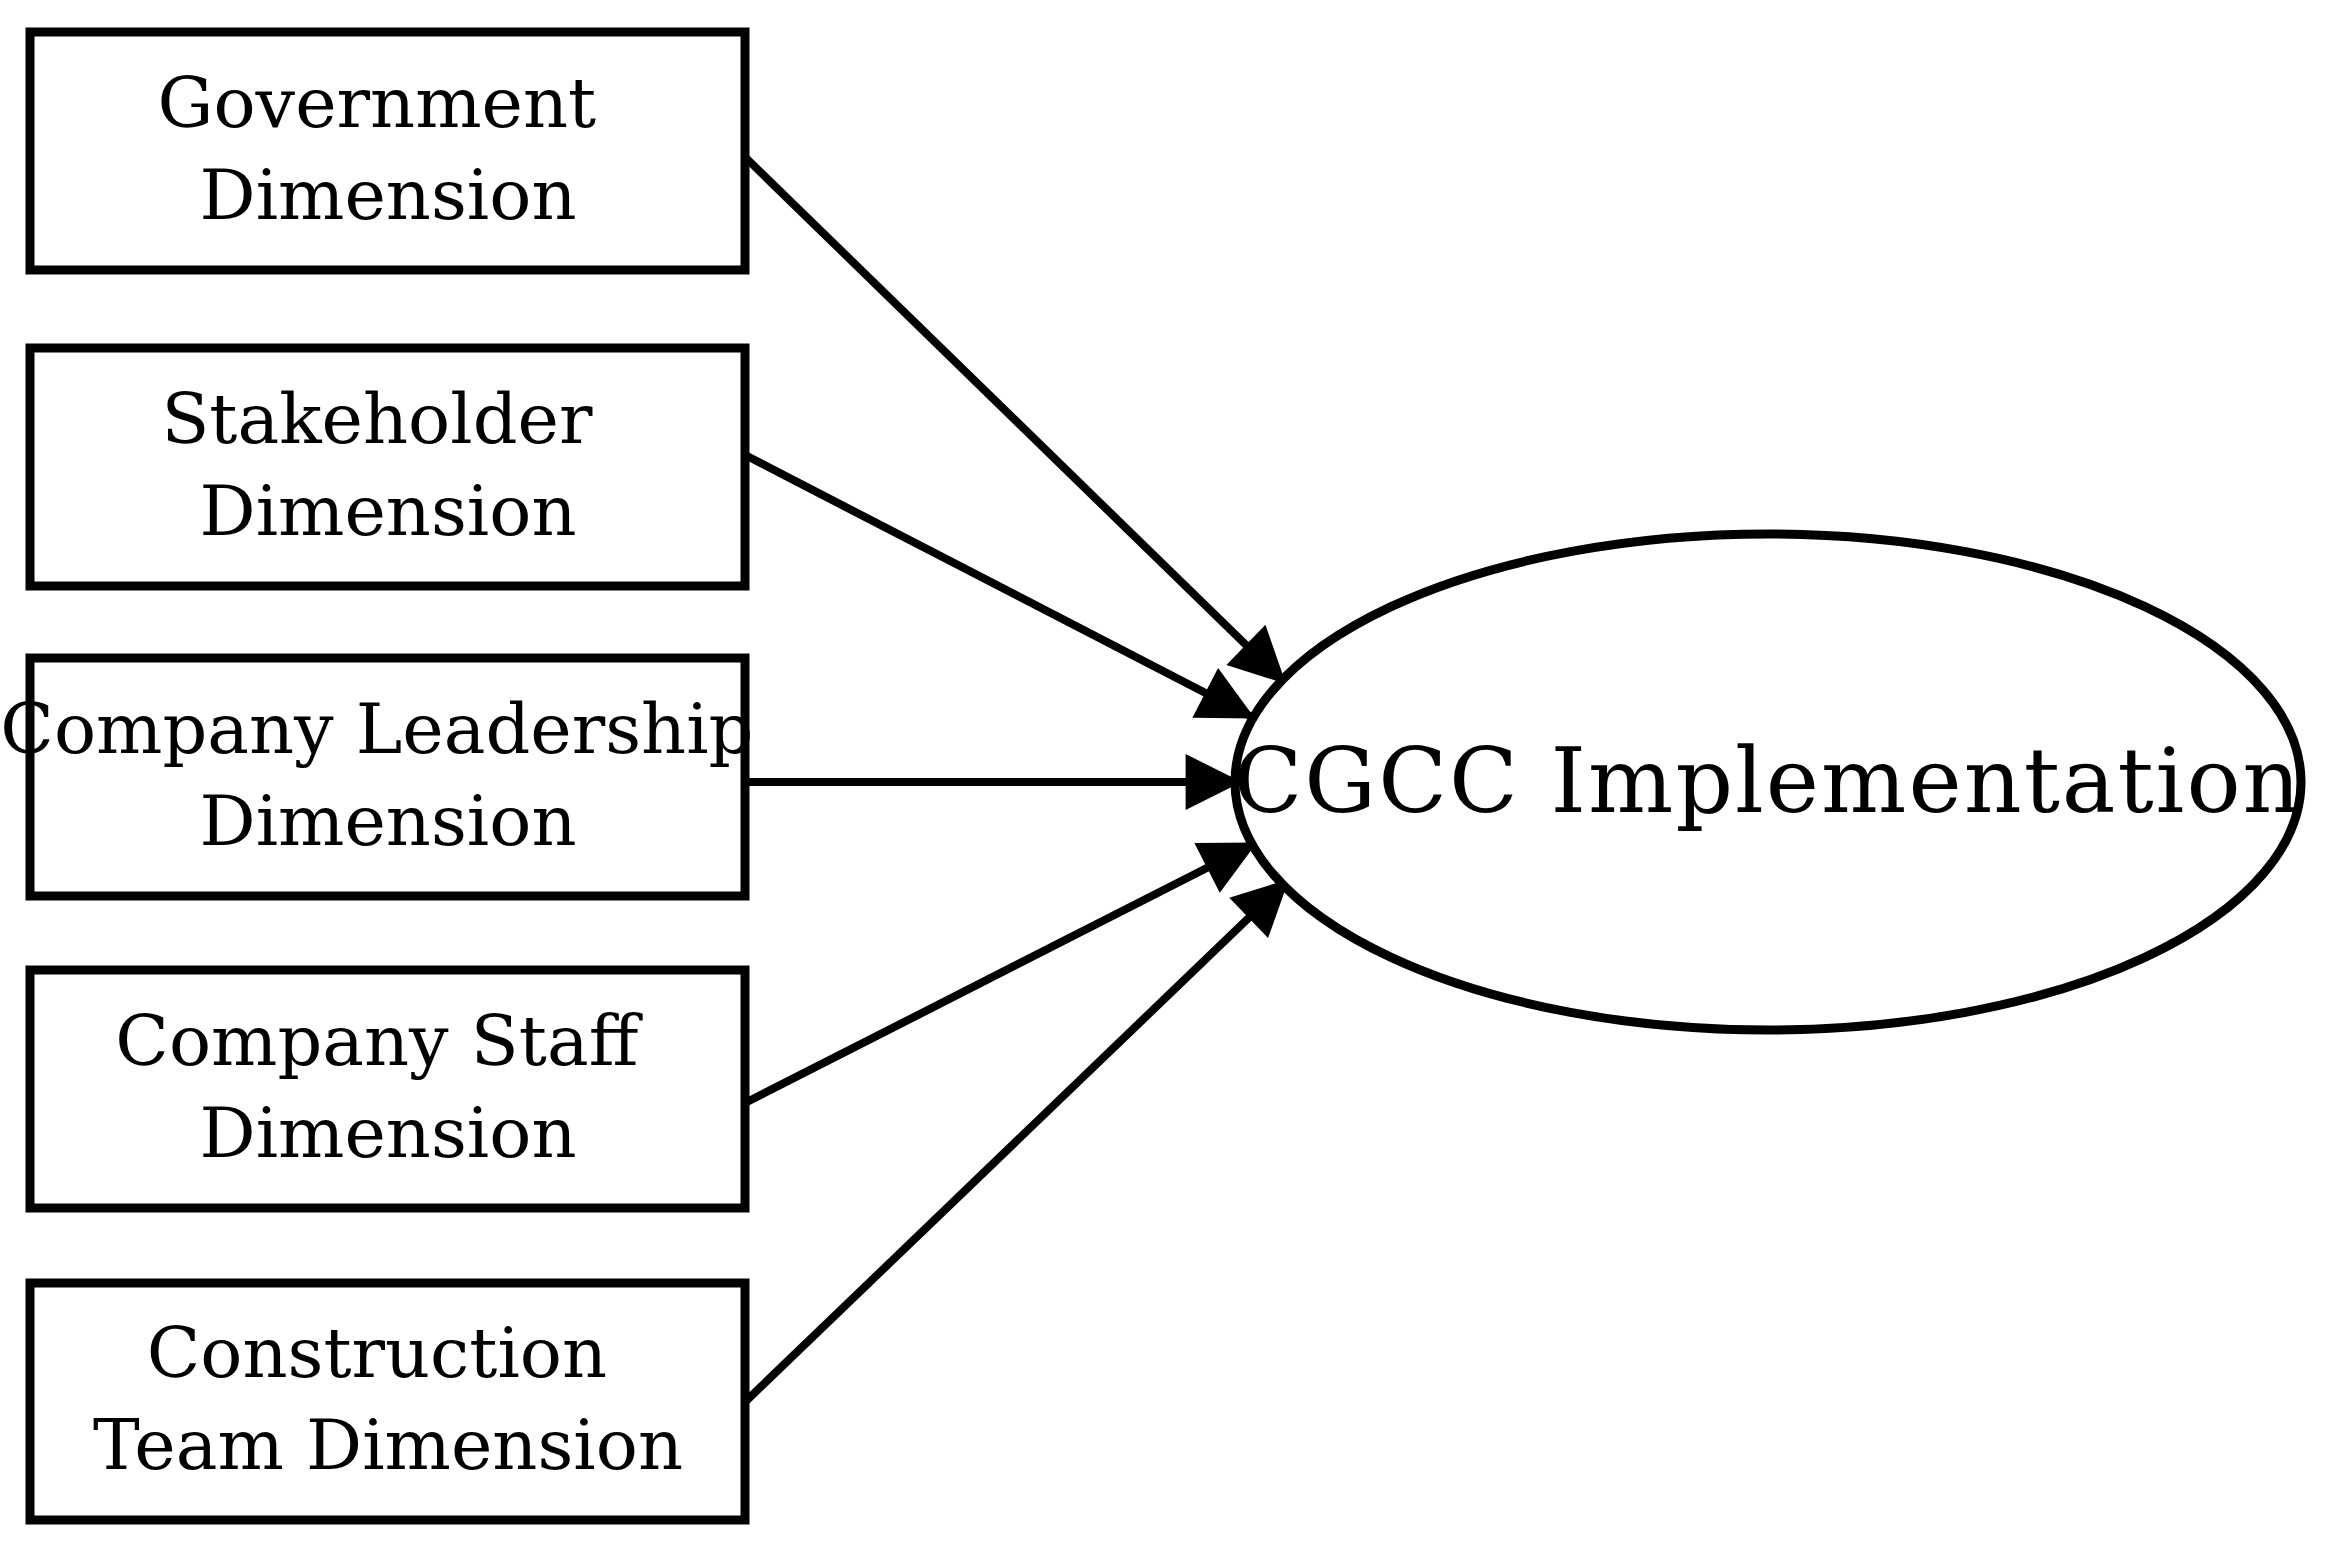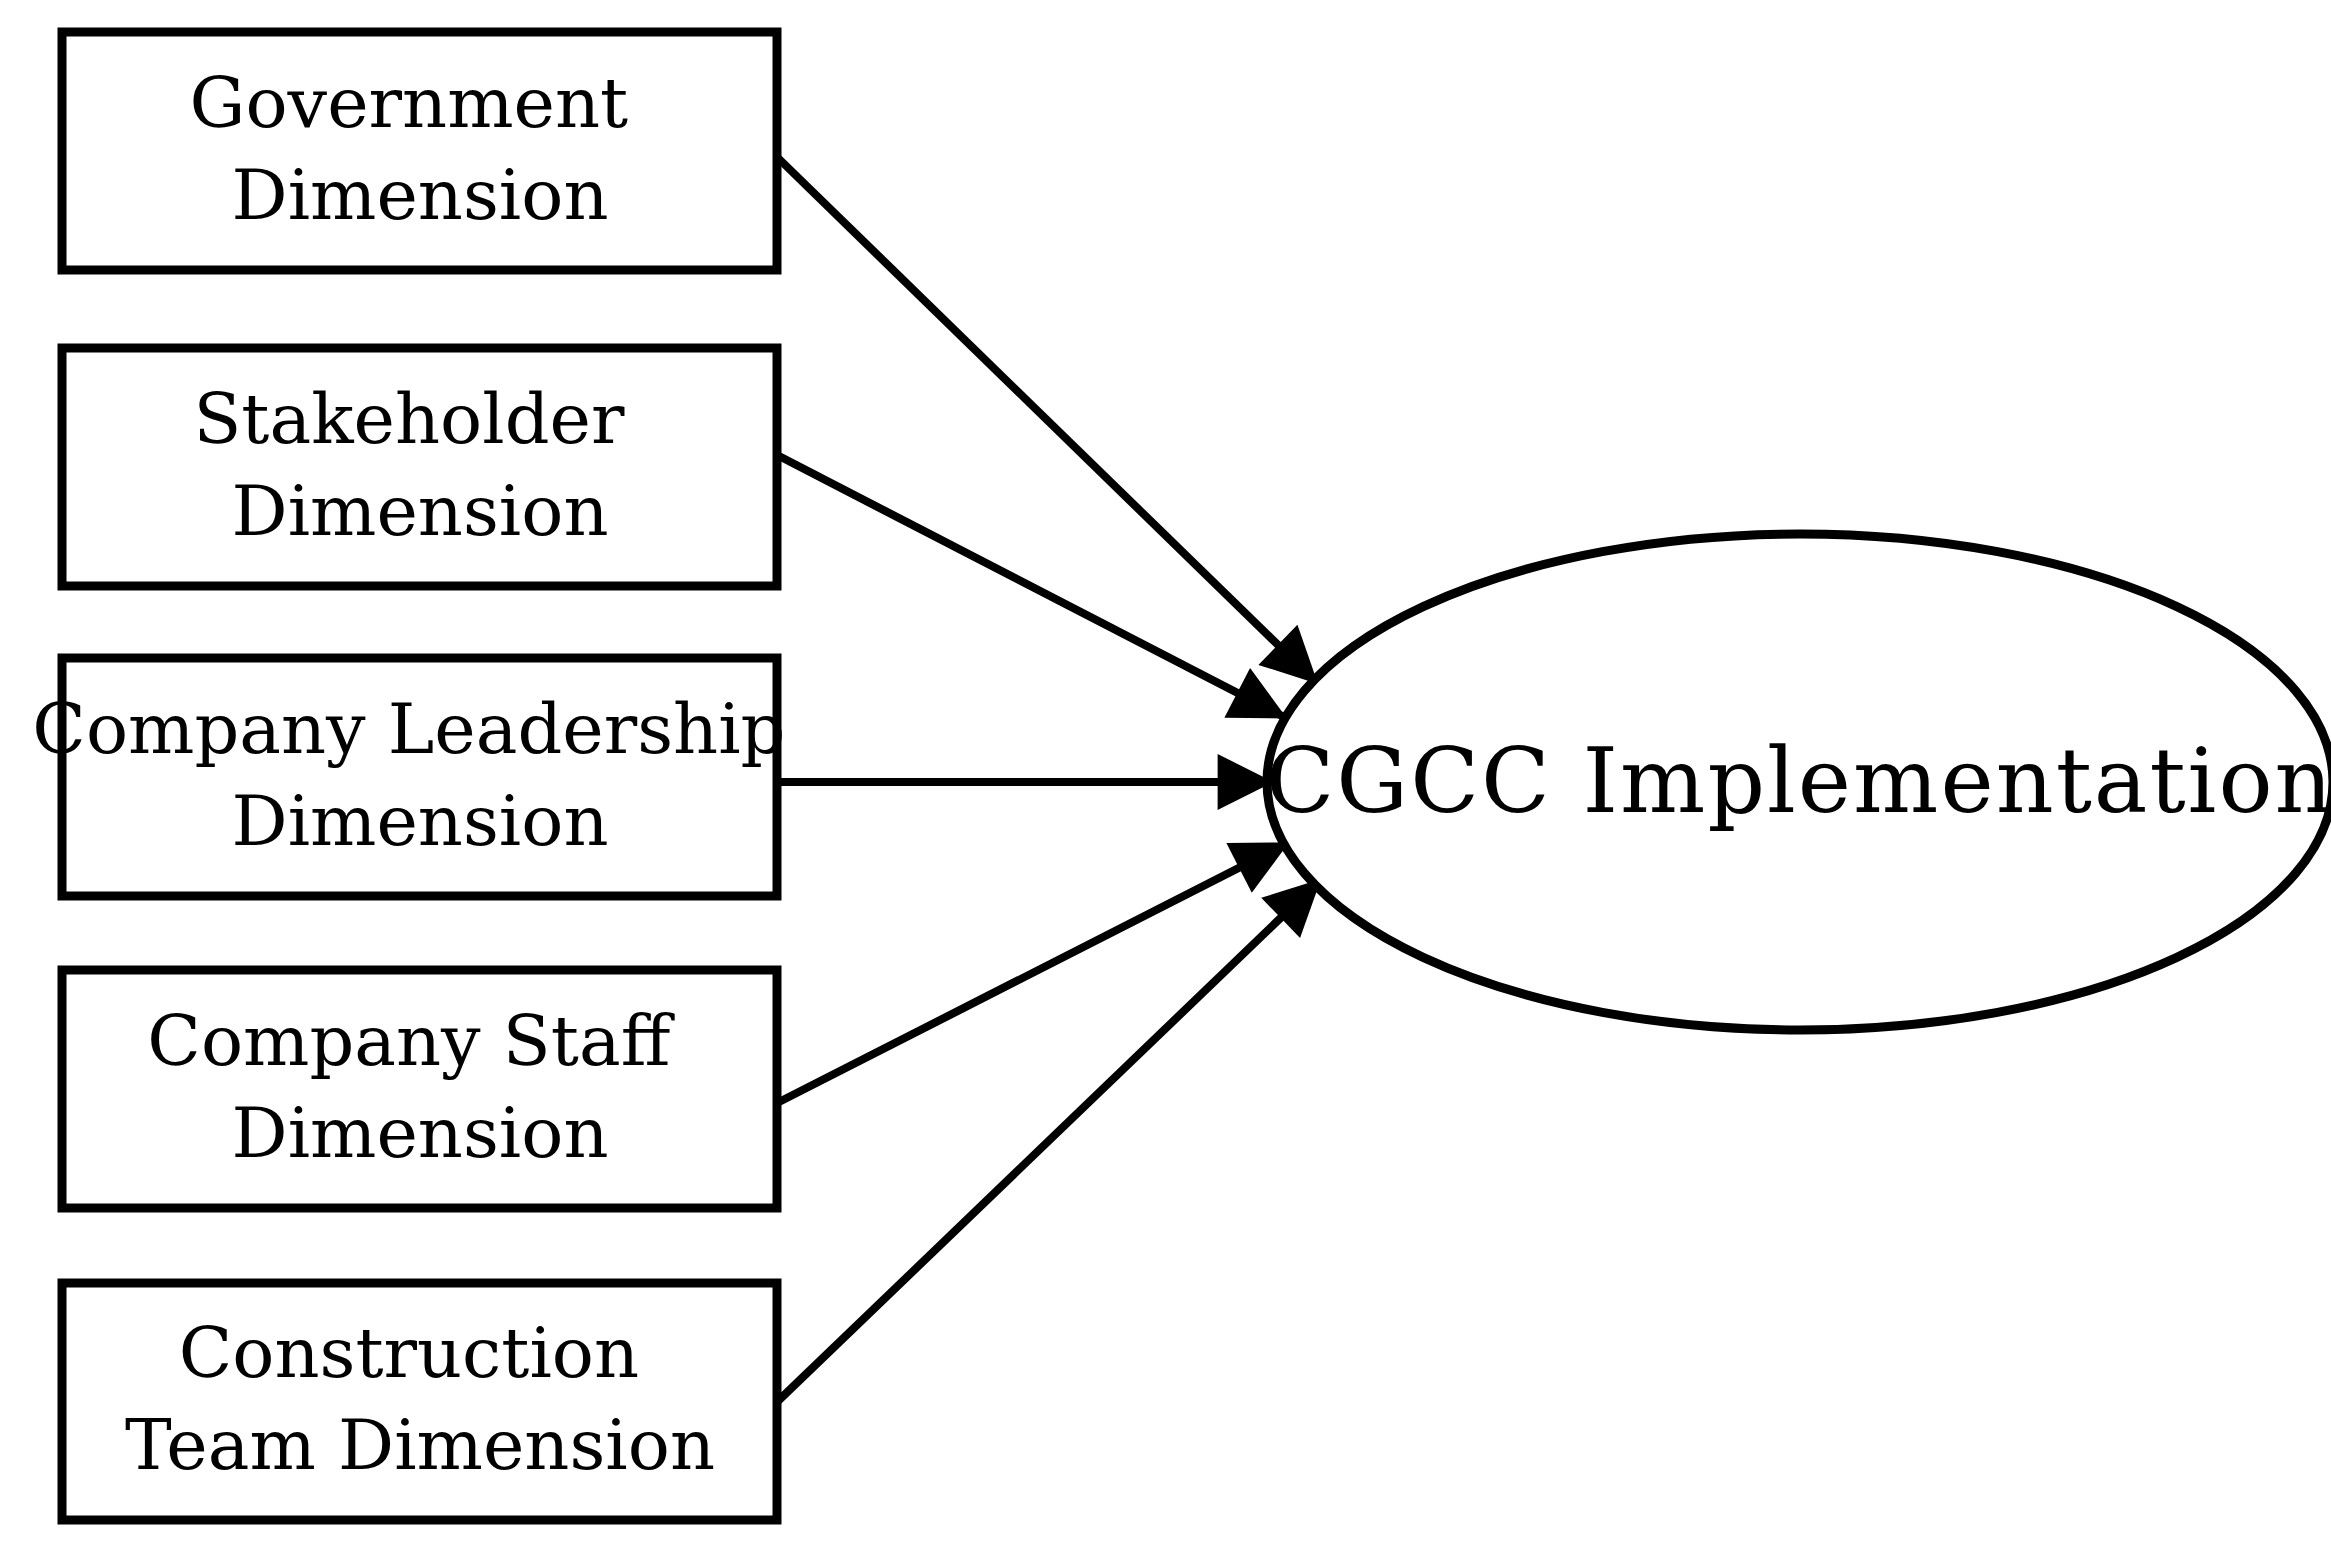--- a/index.html
+++ b/index.html
@@ -7,21 +7,20 @@
     padding: 0;
     background: #ffffff;
     width: 2331px;
     height: 1558px;
     overflow: hidden;
   }
   .figure-wrap {
     width: 1920px;
     height: 1558px;
     background: #ffffff;
-    margin-left: 32px;
   }
   svg {
     display: block;
   }
   .node-box {
     fill: #ffffff;
     stroke: #000000;
     stroke-width: 9;
   }
   .node-ellipse {

